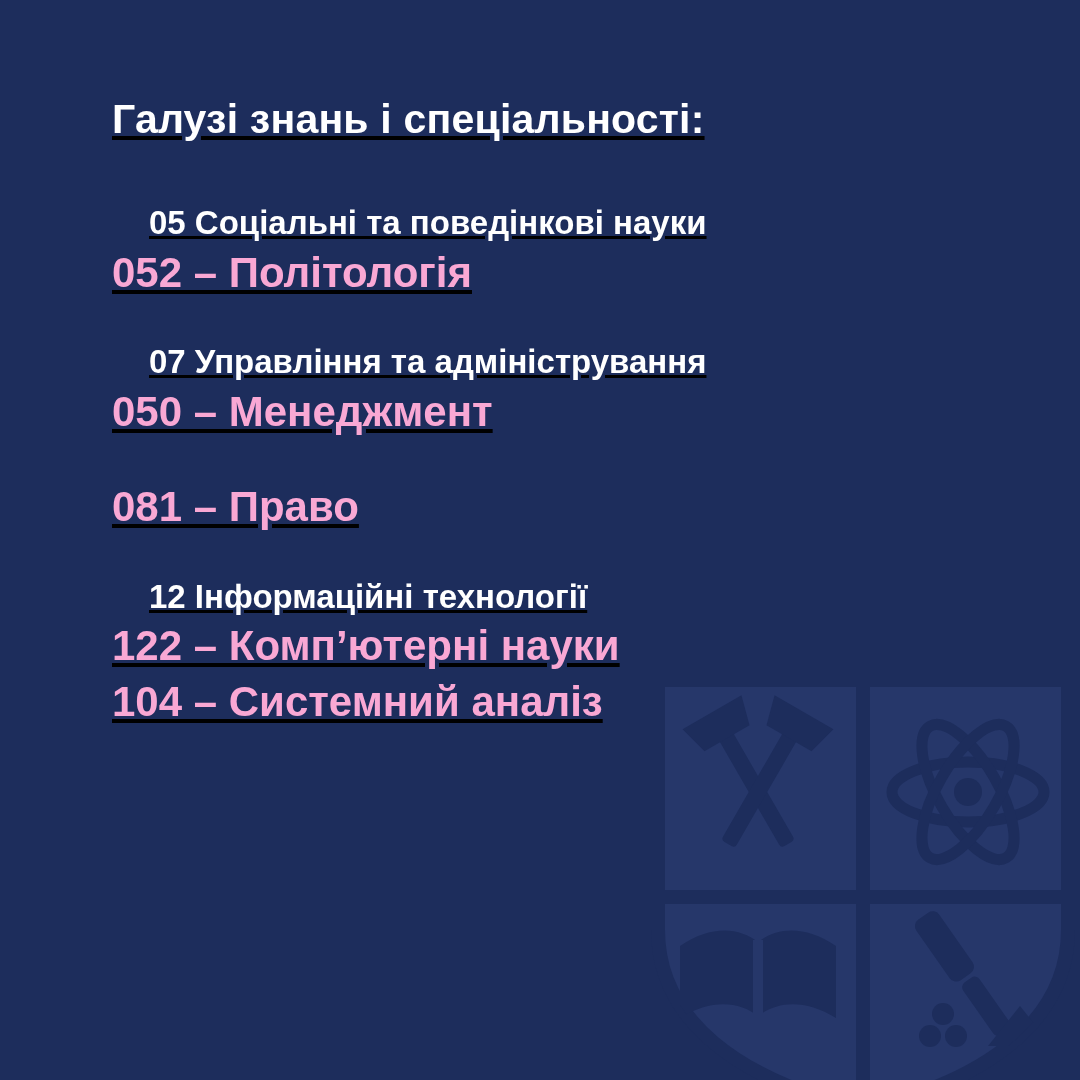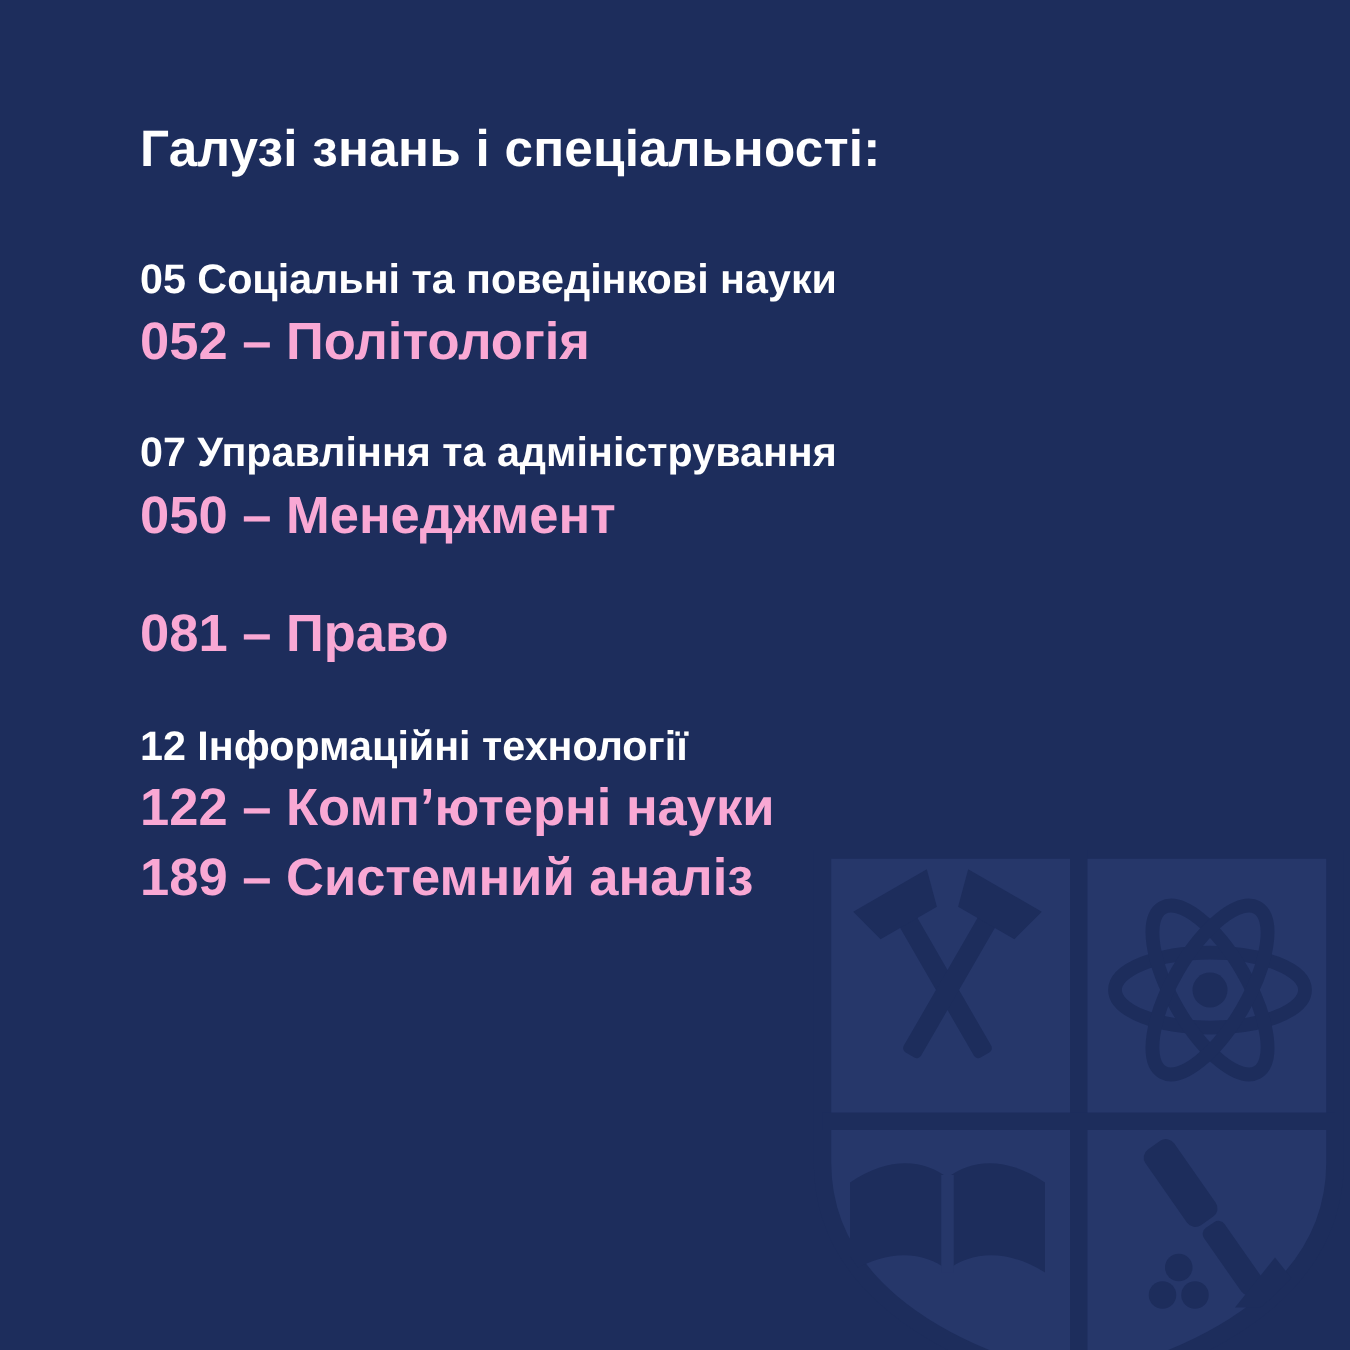--- a/index.html
+++ b/index.html
@@ -36,20 +36,21 @@
     width: 100%;
     height: 100%;
   }
 
   
   .content {
     position: absolute;
     left: 112px;
     top: 96px;
     width: 880px;
+    text-decoration: underline;
   }
   .title {
     color: #ffffff;
     font-size: 41px;
     font-weight: bold;
     letter-spacing: 0.2px;
     line-height: 1.15;
     margin: 0 0 58px 0;
   }
   .group {
@@ -57,20 +58,21 @@
   }
   .group:last-child {
     margin-bottom: 0;
   }
   .group-head {
     color: #ffffff;
     font-size: 33px;
     font-weight: bold;
     line-height: 1.32;
     white-space: nowrap;
+    margin-left: 37px;
   }
   .group-item {
     color: #f9a8d4;
     font-size: 42px;
     font-weight: bold;
     line-height: 1.32;
     white-space: nowrap;
   }
 </style>
 </head>
@@ -149,17 +151,17 @@
     <div class="group">
       <div class="group-item">081 – Право</div>
     </div>
 
     <div class="group">
     </div>
 
     <div class="group">
       <div class="group-head">12 Інформаційні технології</div>
       <div class="group-item">122 – Комп’ютерні науки</div>
-      <div class="group-item">189 – Системний аналіз</div>
+      <div class="group-item">104 – Системний аналіз</div>
     </div>
 
   </div>
 </div>
 
 </body></html>

